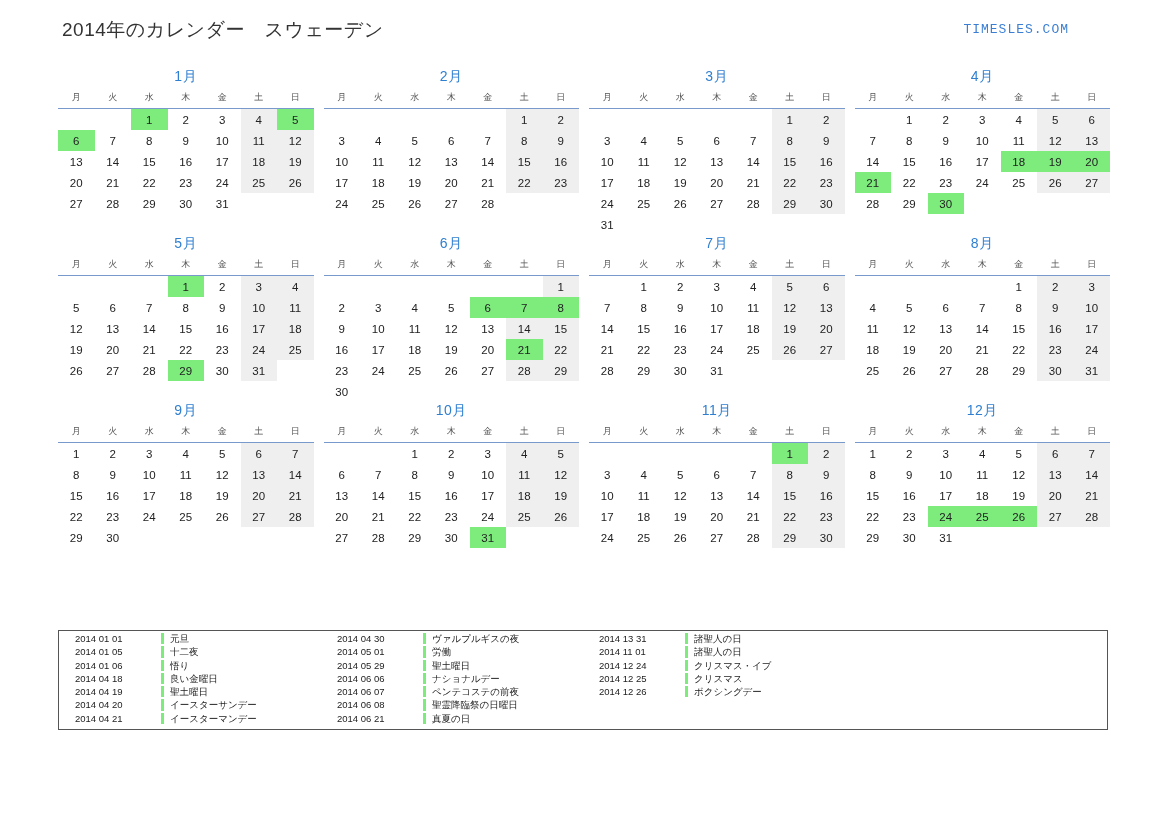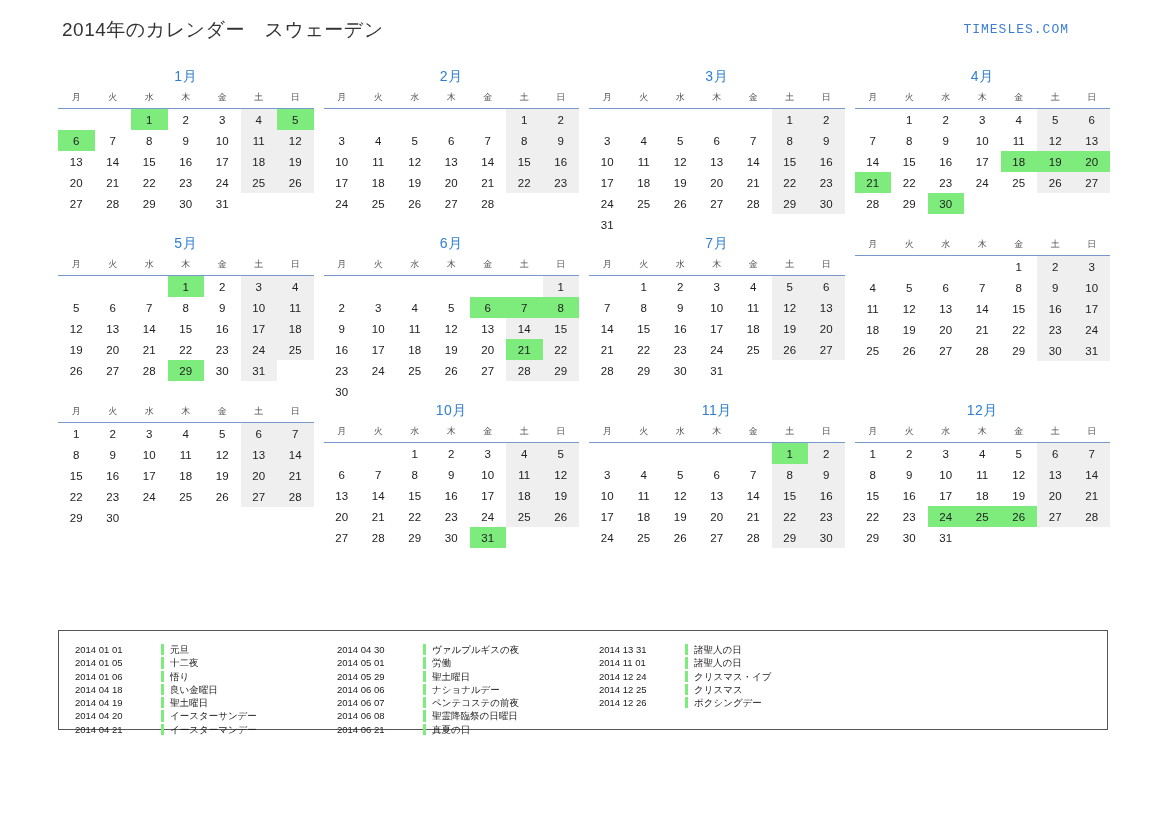--- a/index.html
+++ b/index.html
@@ -95,21 +95,21 @@
   td.empty { background: transparent; }
   
   .legend {
     position: absolute;
     left: 58px;
     top: 630px;
     width: 1050px;
     height: 100px;
     border: 1px solid #555;
     box-sizing: border-box;
-    padding: 12px 0 0 0;
+    padding: 1px 0 0 0;
   }
   .legend-cols {
     display: flex;
     width: 100%;
   }
   .legend-col {
     width: 25%;
     box-sizing: border-box;
     padding-left: 16px;
   }
@@ -601,20 +601,21 @@
                 <td class="">30</td>
                 <td class="">31</td>
                 <td class="empty">&nbsp;</td>
                 <td class="empty">&nbsp;</td>
                 <td class="empty">&nbsp;</td>
               </tr>
             </tbody>
           </table>
         </div>
         <div class="month">
+          <div class="month-name">8月</div>
           <table class="m">
             <thead>
               <tr>
                 <th>月</th>
                 <th>火</th>
                 <th>水</th>
                 <th>木</th>
                 <th>金</th>
                 <th>土</th>
                 <th>日</th>
@@ -665,20 +666,21 @@
                 <td class="">29</td>
                 <td class="we">30</td>
                 <td class="we">31</td>
               </tr>
             </tbody>
           </table>
         </div>
       </div>
       <div class="row">
         <div class="month">
+          <div class="month-name">9月</div>
           <table class="m">
             <thead>
               <tr>
                 <th>月</th>
                 <th>火</th>
                 <th>水</th>
                 <th>木</th>
                 <th>金</th>
                 <th>土</th>
                 <th>日</th>

